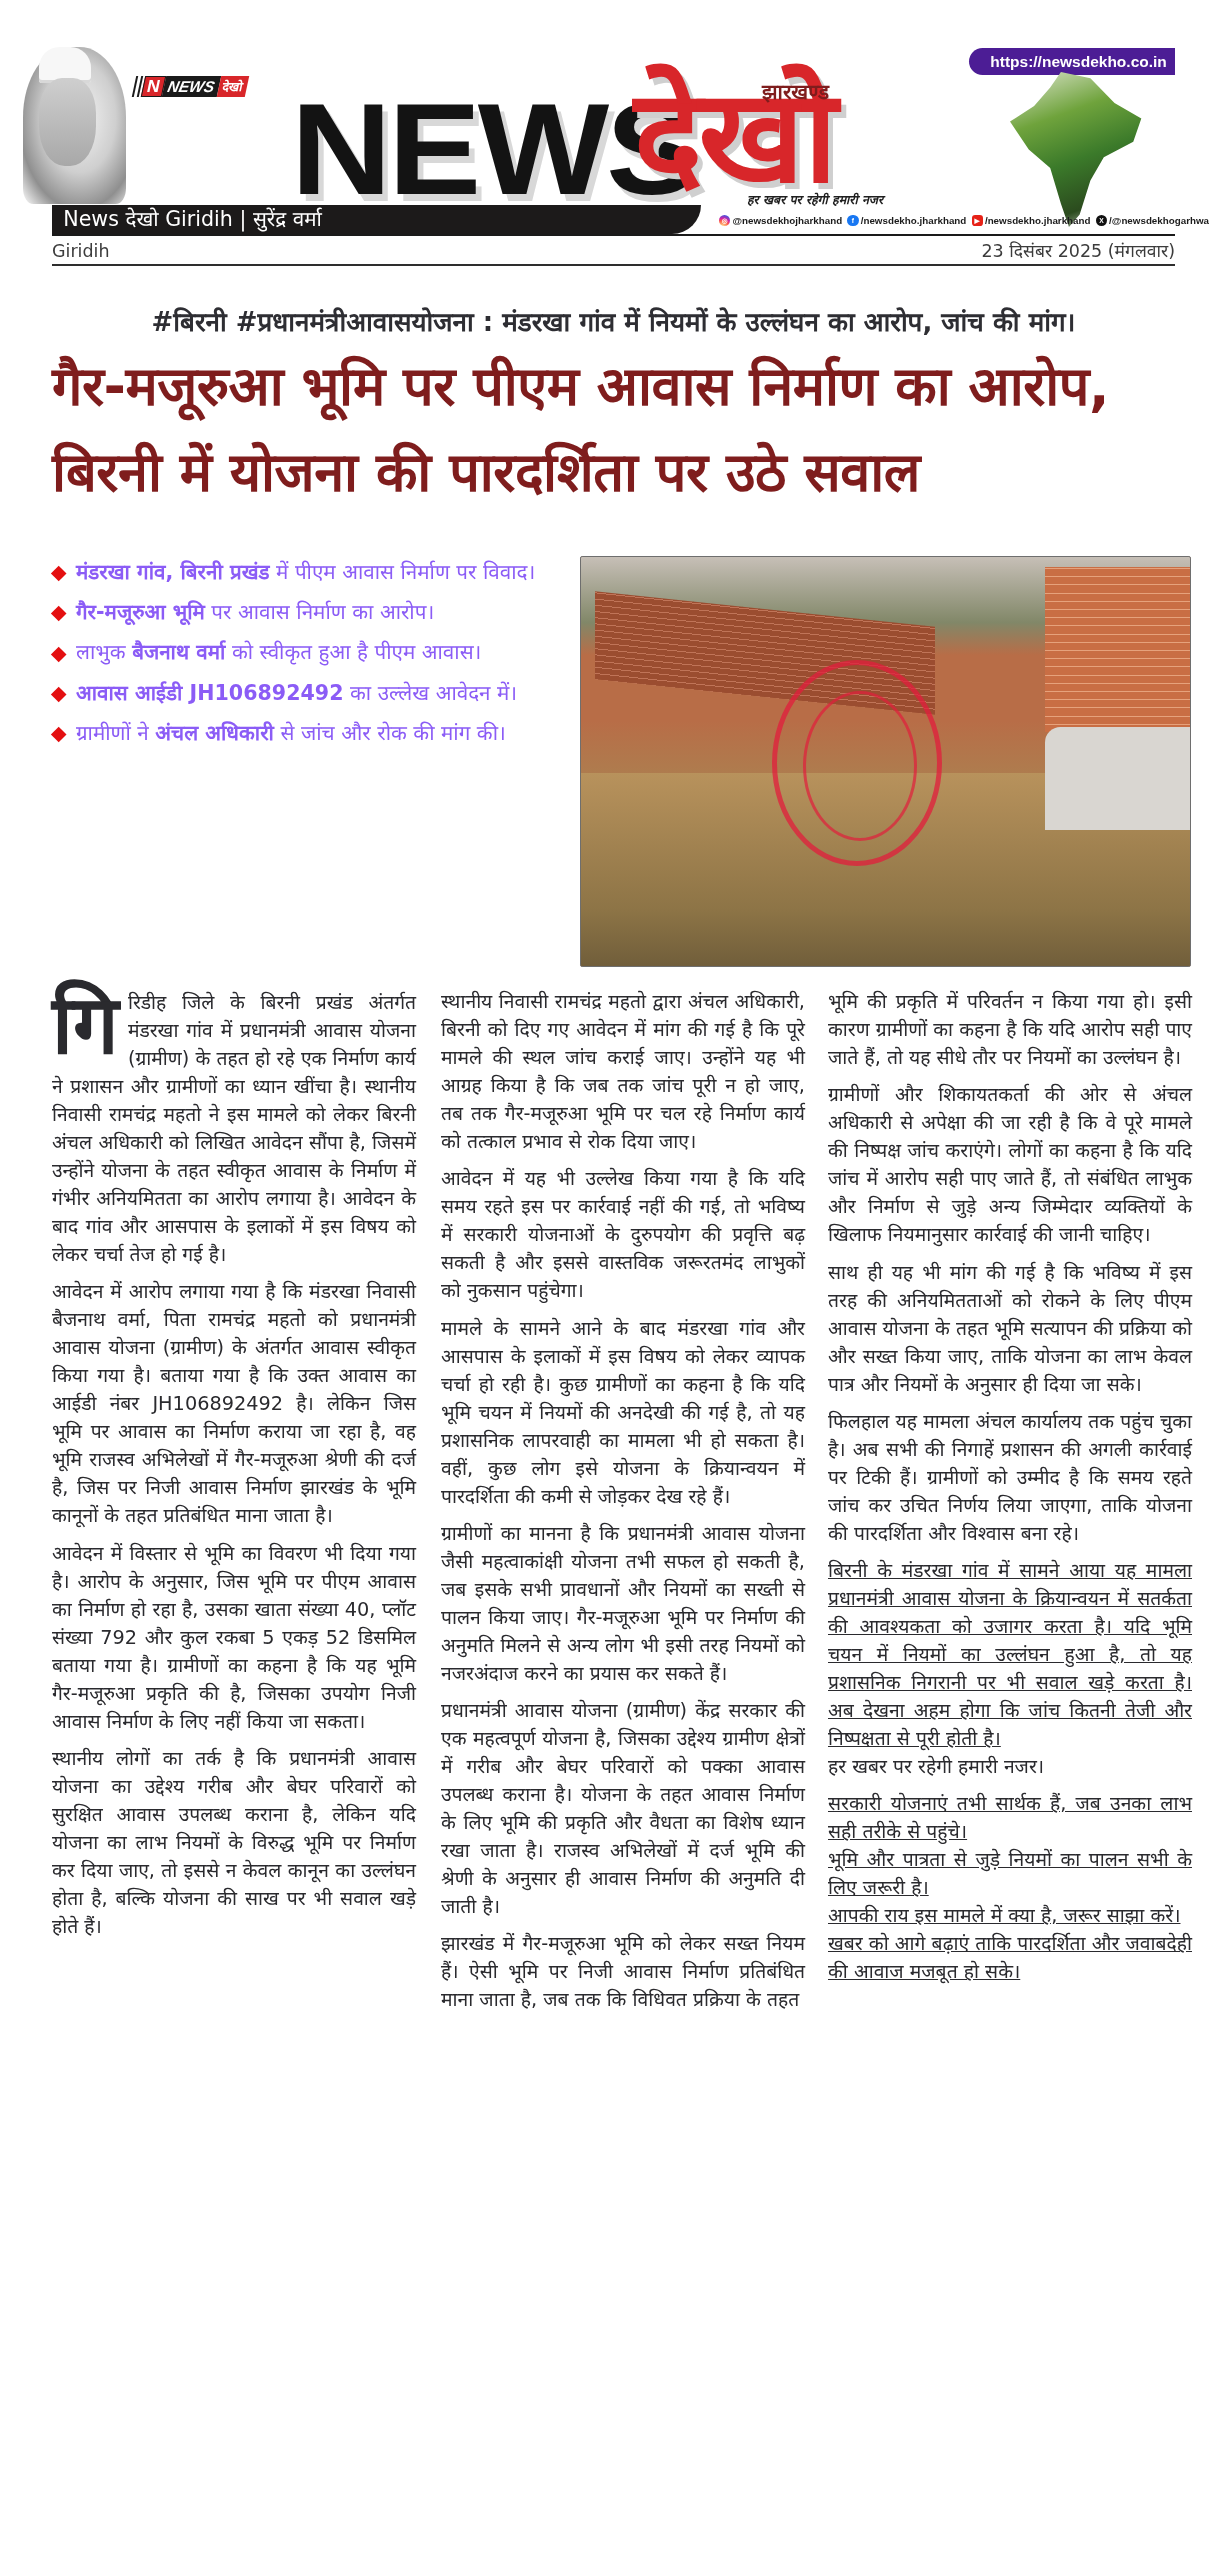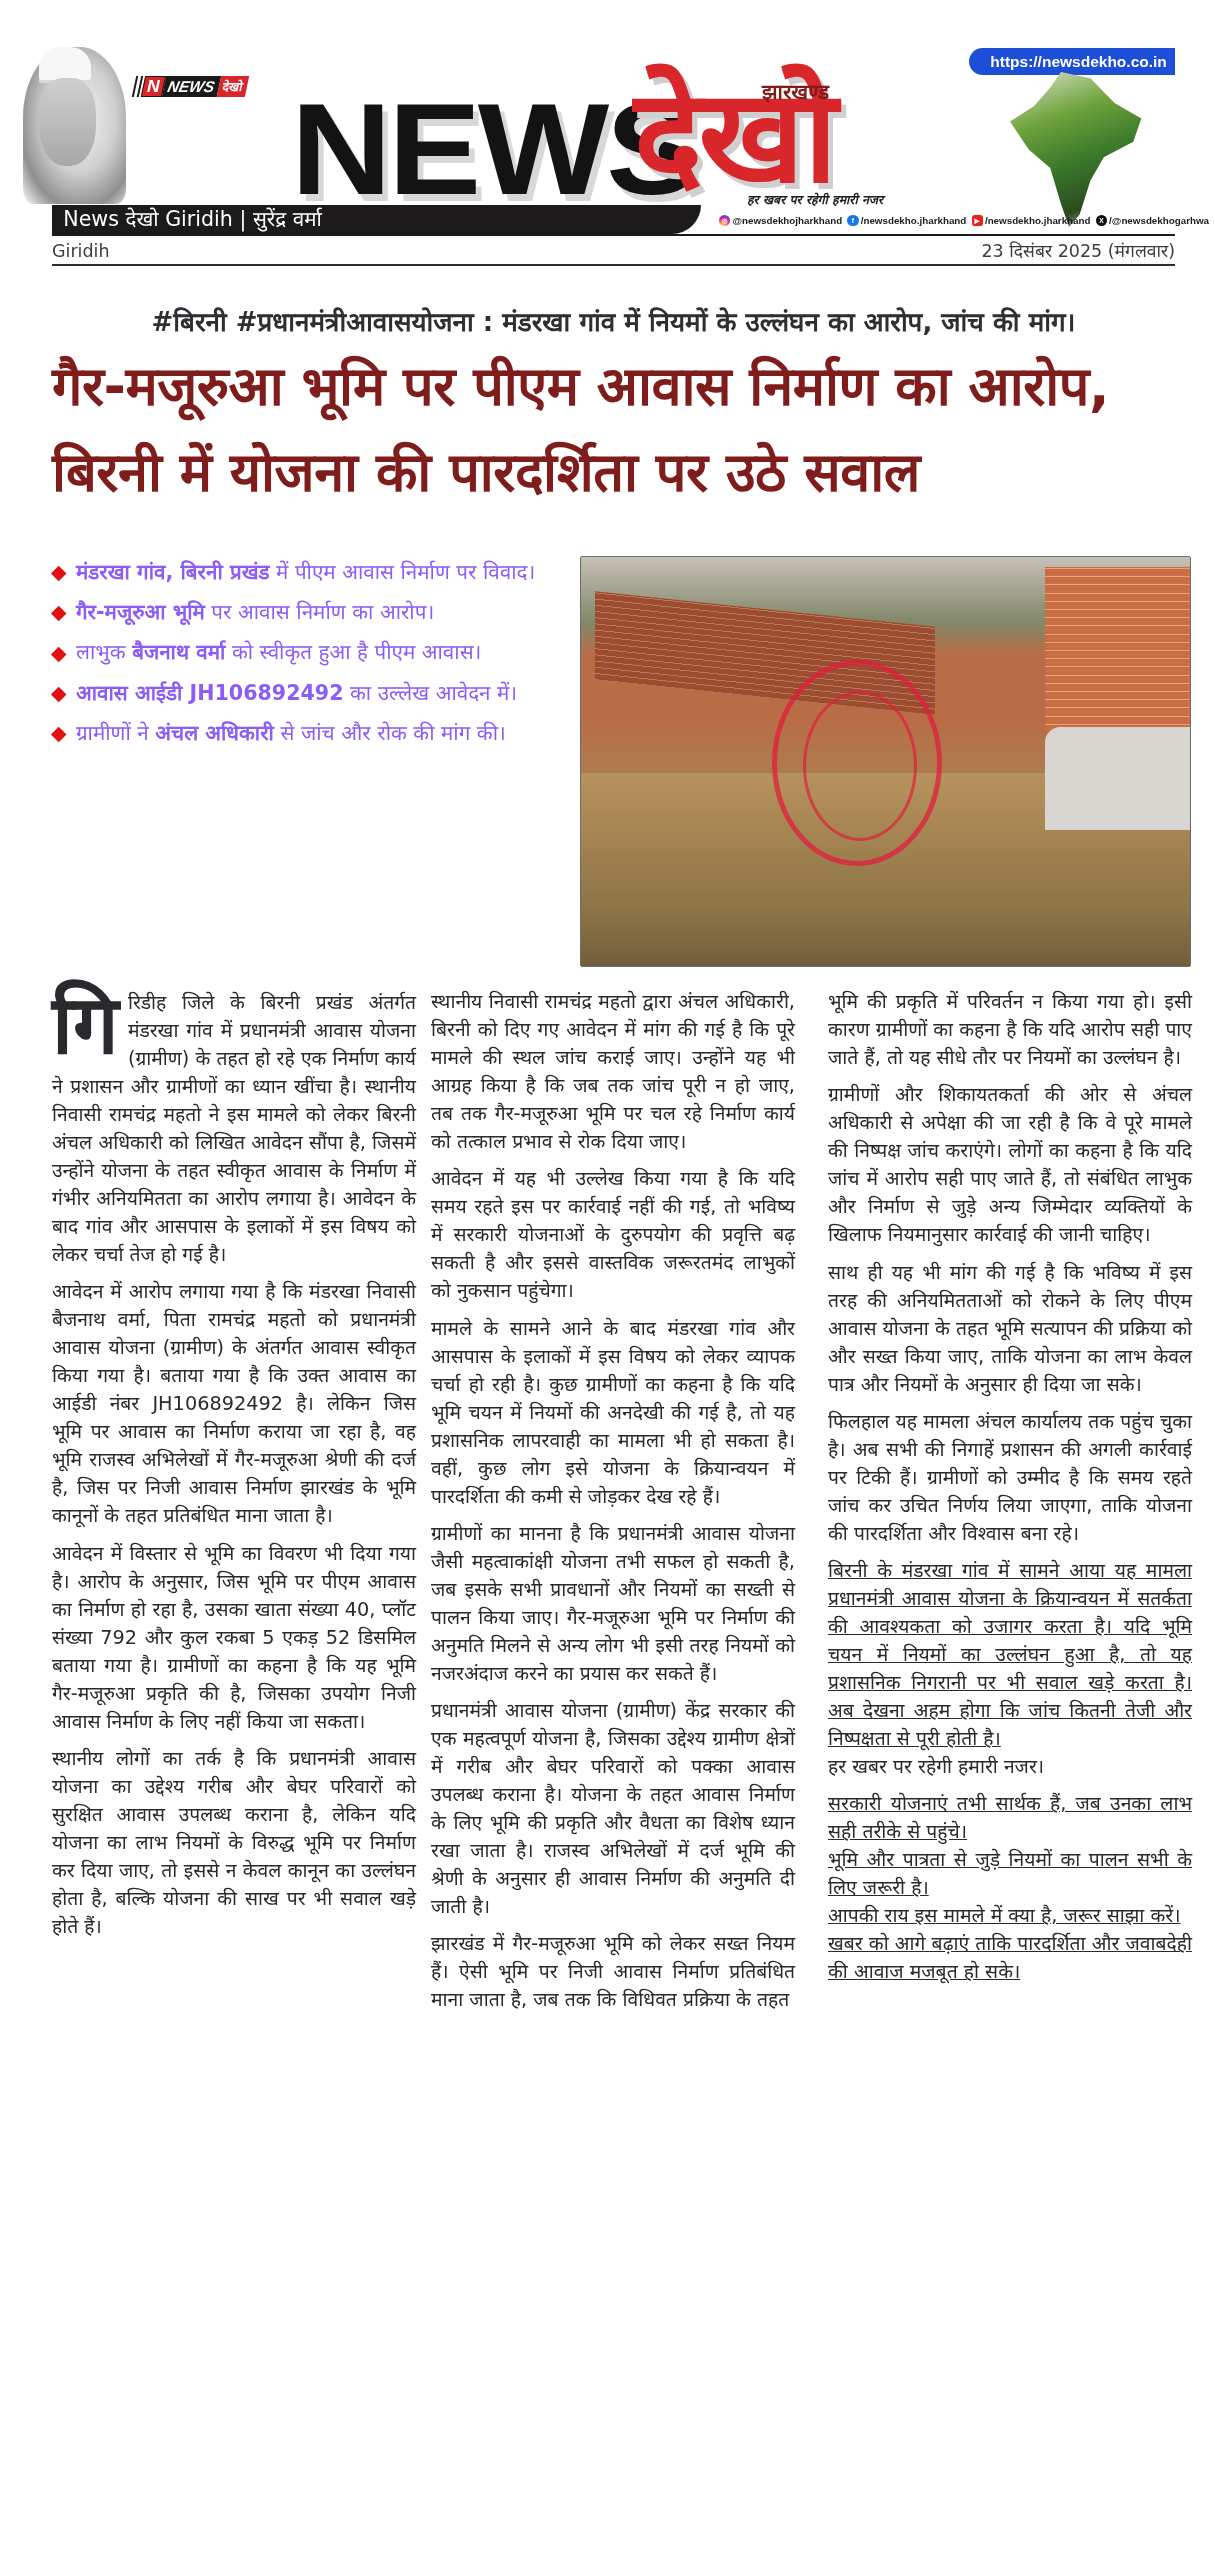--- a/index.html
+++ b/index.html
@@ -18,21 +18,21 @@
   .logo-small .bars { width: 7.2px; height: 21.6px; border-left: 2.6px solid #1a1a1a; border-right: 2.6px solid #1a1a1a; margin-right: 2.1px; }
   .logo-small .n-box { width: 20.6px; height: 21.6px; background: #d8262a; color: #fff; font-family: "Liberation Sans", sans-serif; font-weight: 700; font-size: 17.5px; display: flex; align-items: center; justify-content: center; border: 1.5px solid #1a1a1a; }
   .logo-small .news { background: #1a1a1a; color: #fff; font-family: "Liberation Sans", sans-serif; font-weight: 700; font-style: italic; font-size: 15.5px; height: 21.6px; line-height: 21.6px; padding: 0 4.1px; }
   .logo-small .dekho { background: #d8262a; color: #fff; font-weight: 700; font-size: 12.4px; height: 21.6px; line-height: 21.6px; padding: 0 4.1px; }
 
   .logo-big { position: absolute; left: 291px; top: 98px; font-family: "Liberation Sans", sans-serif; font-weight: 700; font-size: 129px; line-height: 103px; letter-spacing: -3.1px; color: #131313; transform: scaleX(1.08); transform-origin: left top; text-shadow: 5.2px 7.2px 0 #d8d8d8; }
   .logo-dekho { position: absolute; left: 634px; top: 67px; font-weight: 700; font-size: 129px; line-height: 139px; color: #d8262a; text-shadow: 5.2px 6.2px 0 #cfcfcf; letter-spacing: -4.1px; }
   .logo-state { position: absolute; left: 762px; top: 77px; font-weight: 700; font-size: 20.6px; color: #7f1d1d; }
   .logo-tagline { position: absolute; left: 747px; top: 191px; font-weight: 700; font-style: italic; font-size: 12.4px; color: #1f1f1f; }
 
-  .url-pill { position: absolute; left: 969px; top: 48px; width: 206px; height: 27px; background: #1d4ed8; color: #fff; border-radius: 17.5px 0 0 17.5px; font-family: "Liberation Sans", sans-serif; font-weight: 700; font-size: 15.5px; line-height: 27px; text-align: right; padding-right: 8.2px; }
+  .url-pill { position: absolute; left: 969px; top: 48px; width: 206px; height: 27px; background: #4c1d95; color: #fff; border-radius: 17.5px 0 0 17.5px; font-family: "Liberation Sans", sans-serif; font-weight: 700; font-size: 15.5px; line-height: 27px; text-align: right; padding-right: 8.2px; }
   .india-art { position: absolute; left: 1010px; top: 72px; width: 134px; height: 155px; background: linear-gradient(160deg, #dfe6d0 0%, #6fa33c 30%, #3b7a2a 55%, #2b4b1e 80%, #ffffff 100%); clip-path: polygon(38% 0, 60% 4%, 78% 20%, 98% 30%, 92% 45%, 70% 55%, 60% 70%, 52% 92%, 44% 100%, 38% 85%, 30% 62%, 14% 50%, 0 32%, 18% 22%, 30% 10%); }
 
   .byline-bar { position: absolute; left: 52px; top: 205px; width: 649px; height: 29px; background: #1c1a1a; border-radius: 0 0 31px 0; color: #fff; font-size: 20.6px; line-height: 29px; padding-left: 11.3px; }
   .byline-bar:after { content: ""; position: absolute; right: -15.5px; top: -31px; width: 46px; height: 60px; background: #1c1a1a; border-radius: 0 31px 0 0; z-index: -1; }
   .socials { position: absolute; left: 719px; top: 215px; height: 16.5px; display: flex; align-items: flex-start; gap: 5.2px; font-family: "Liberation Sans", sans-serif; font-weight: 700; font-size: 9.8px; color: #1b1b1b; }
   .socials .soc { display: flex; align-items: center; gap: 2.1px; }
   .socials .ico { width: 11.3px; height: 11.3px; border-radius: 50%; display: inline-flex; align-items: center; justify-content: center; color: #fff; font-size: 6.7px; font-weight: 700; }
   .ico.ig { background: radial-gradient(circle at 30% 110%, #fdf497 0%, #fd5949 45%, #d6249f 60%, #285AEB 90%); }
   .ico.fb { background: #1877f2; }
   .ico.yt { background: #e62117; border-radius: 3.1px; }
@@ -65,21 +65,21 @@
   .photo .plaster { position: absolute; left: 464px; top: 170px; width: 147px; height: 103px; background: #d9d6d1; border-radius: 15.5px 0 0 0; }
   .photo .grass { position: absolute; left: 0; top: 216px; width: 611px; height: 196px; background: linear-gradient(180deg, #b8925c, #8d7446 70%, #6f5d3a); }
   .photo .stamp { position: absolute; left: 191px; top: 103px; width: 170px; height: 206px; border: 5.2px solid rgba(225,30,60,.75); border-radius: 50%; }
   .photo .stamp:after { content: ""; position: absolute; left: 26px; top: 26px; width: 108px; height: 144px; border: 3.1px solid rgba(225,30,60,.7); border-radius: 50%; }
 
   
   .columns { position: absolute; left: 52px; top: 989px; width: 1140px; height: 1649px; }
   .col { position: absolute; top: 0; width: 364px; font-size: 19.3px; line-height: 28px; text-align: justify; color: #2a2a2e; }
   .col p { margin-bottom: 9.3px; }
   .col.c1 { left: 0; }
-  .col.c2 { left: 379px; top: -1px; }
+  .col.c2 { left: 389px; top: -1px; }
   .col.c3 { left: 776px; top: -1px; }
   .dropcap { float: left; font-weight: 700; font-size: 81px; line-height: 67px; margin: 3.1px 9.3px 0 0; color: #2a2a2e; }
   .col .tight { margin-bottom: 0; text-decoration: underline; }
 </style>
 </head>
 <body>
 
 <header class="masthead">
   <div class="portrait">
     <div class="cap"></div>

